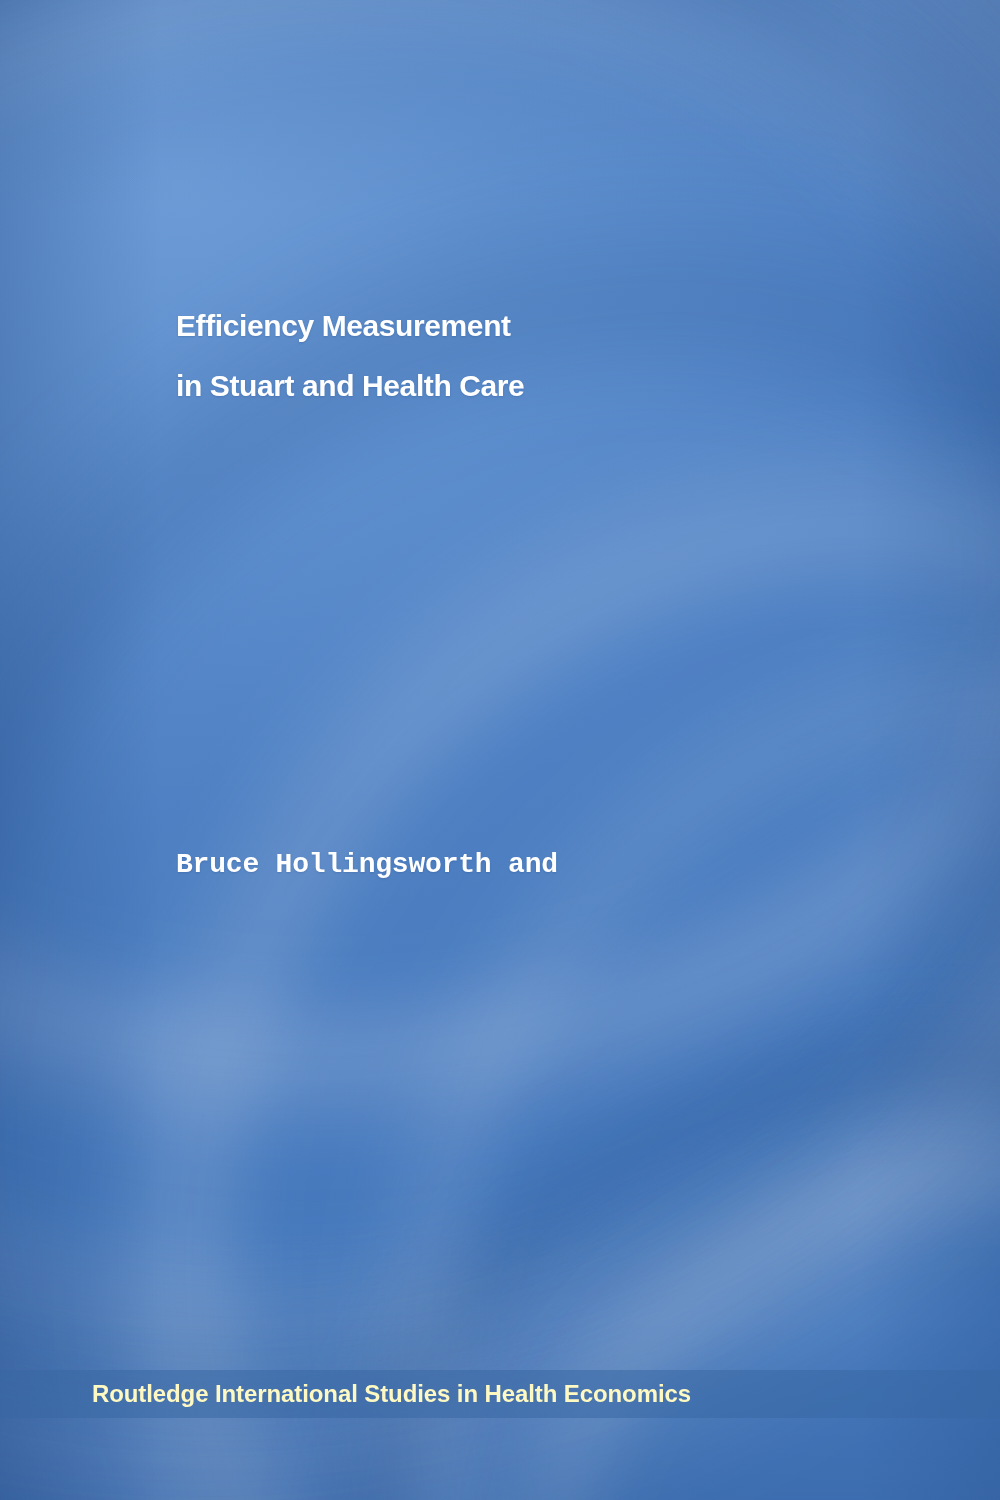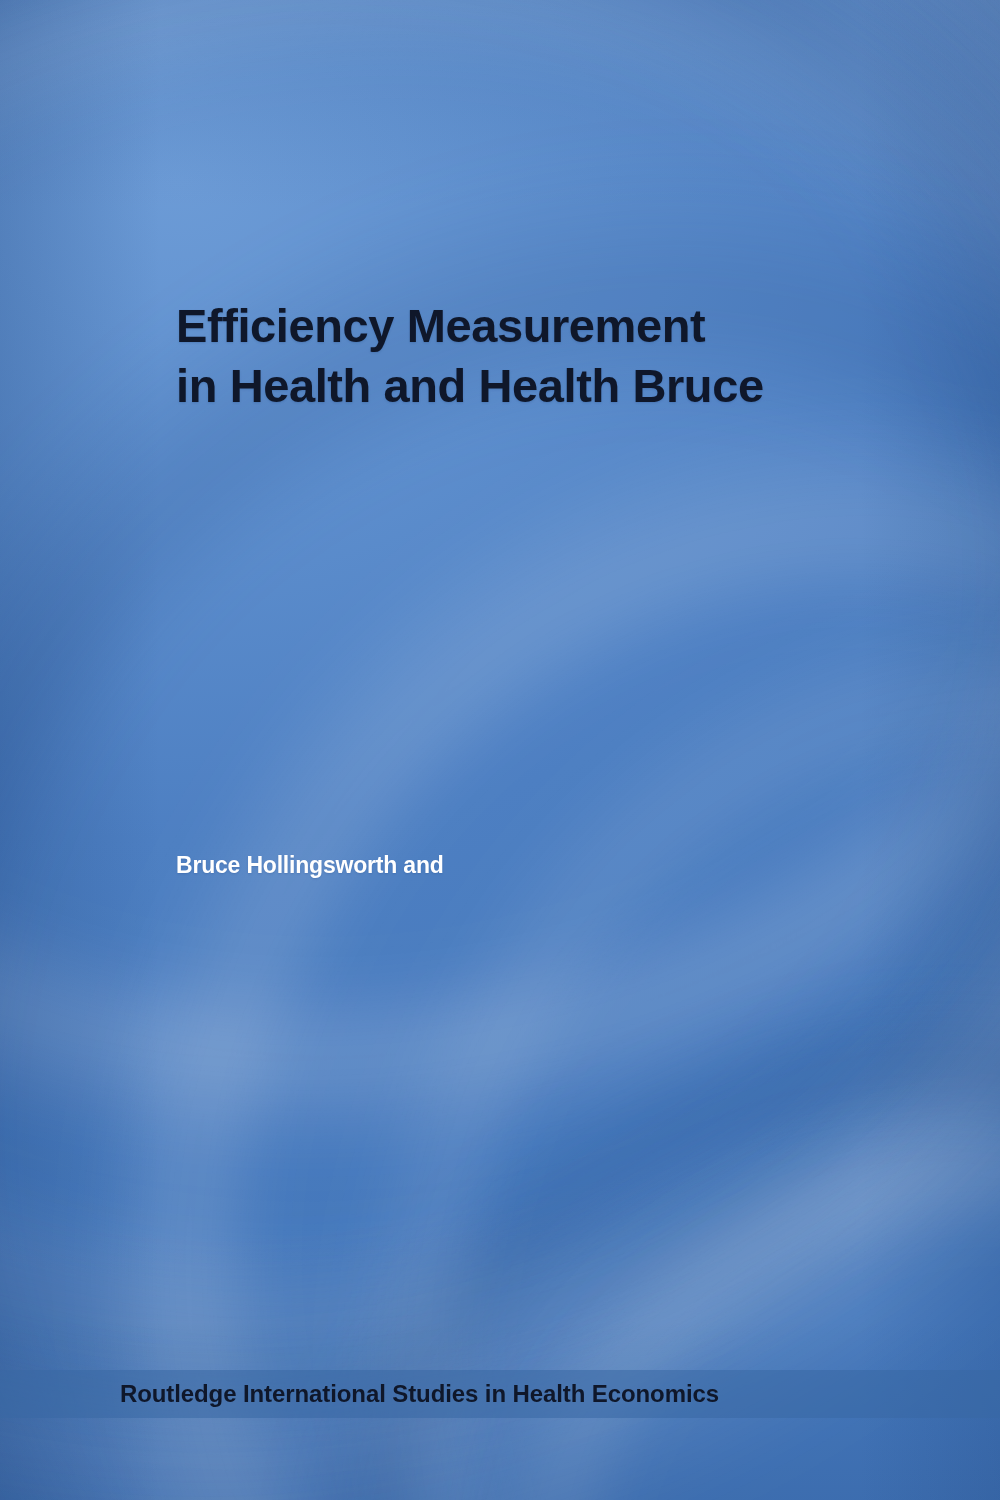--- a/index.html
+++ b/index.html
@@ -92,59 +92,60 @@
   }
 
   
   .title-block {
     position: absolute;
     left: 176px;
     top: 296px;
     width: 690px;
   }
   .title-line {
-    color: #0f172a;
-    font-size: 47px;
+    color: #ffffff;
+    font-size: 30px;
     line-height: 60px;
     font-weight: bold;
     letter-spacing: -0.4px;
     text-shadow: 0 1px 2px rgba(30,70,130,0.25);
   }
   .author-block {
     position: absolute;
     left: 176px;
     top: 840px;
     width: 700px;
   }
   .author-line {
     color: #ffffff;
-    font-size: 23px;
+    font-size: 28px;
     line-height: 50px;
     font-weight: bold;
     letter-spacing: -0.2px;
     text-shadow: 0 1px 2px rgba(30,70,130,0.22);
+    font-family: Liberation Mono, monospace;
   }
 
   
   .series-band {
     position: absolute;
     left: 0;
     right: 0;
     top: 1370px;
     height: 48px;
     background: rgba(56,104,164,0.55);
     display: flex;
     align-items: center;
   }
   .series-text {
-    color: #0f172a;
+    color: #fef9c3;
     font-size: 24px;
     font-weight: bold;
     letter-spacing: -0.1px;
-    padding-left: 120px;
+    padding-left: 92px;
     white-space: nowrap;
   }
 </style>
 </head>
 <body>
 
 <div id="cover">
 
   <div class="bg-base"></div>
   <div class="wave w1"></div>
@@ -153,21 +154,21 @@
   <div class="wave w4"></div>
   <div class="wave w5"></div>
   <div class="wave w6"></div>
   <div class="wave w7"></div>
   <div class="wave w8"></div>
   <div class="wave w9"></div>
   <div class="vignette"></div>
 
   <div class="title-block">
     <div class="title-line">Efficiency Measurement</div>
-    <div class="title-line">in Health and Health Bruce</div>
+    <div class="title-line">in Stuart and Health Care</div>
   </div>
 
   <div class="author-block">
     <div class="author-line">Bruce Hollingsworth and</div>
   </div>
 
   <div class="series-band">
     <div class="series-text">Routledge International Studies in Health Economics</div>
   </div>
 

